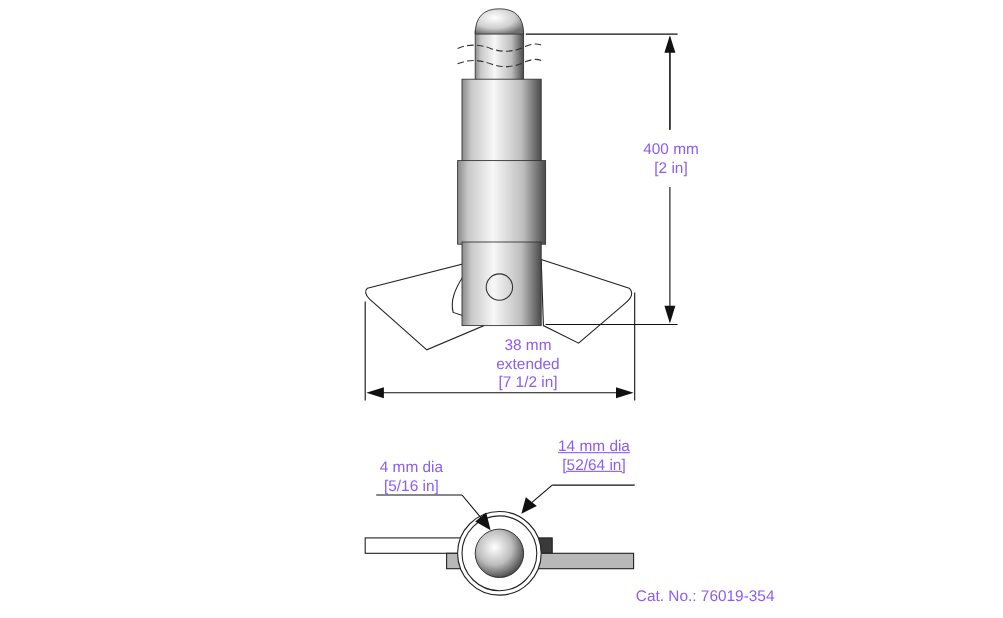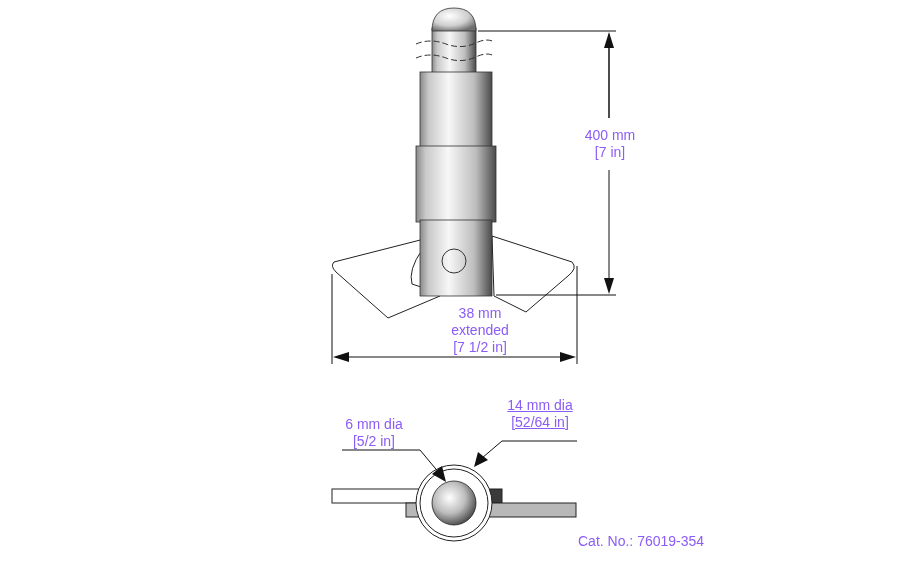--- a/index.html
+++ b/index.html
@@ -90,32 +90,32 @@
     <line x1="420" y1="450" x2="440" y2="474"></line>
     <path d="M446,482 L432,474 L442,466 Z" fill="#111" stroke="none"></path>
     <line x1="577" y1="441" x2="502" y2="441"></line>
     <line x1="502" y1="441" x2="482" y2="458"></line>
     <path d="M474,467 L478,452 L488,460 Z" fill="#111" stroke="none"></path>
   </g>
 </svg>
 
 <div class="lbl" style="left:578px; top:127px; width:64px;">
   <span>400 mm</span>
-  <span>[7 in]</span>
+  <span>[2 in]</span>
 </div>
 
 <div class="lbl" style="left:442px; top:305px; width:76px;">
   <span>38 mm</span>
   <span>extended</span>
   <span>[7 1/2 in]</span>
 </div>
 
 <div class="lbl" style="left:336px; top:416px; width:76px;">
-  <span>6 mm dia</span>
-  <span>[5/2 in]</span>
+  <span>4 mm dia</span>
+  <span>[5/16 in]</span>
 </div>
 
 <div class="lbl" style="left:500px; top:397px; width:80px;text-decoration:underline;">
   <span>14 mm dia</span>
   <span>[52/64 in]</span>
 </div>
 
 <div class="lbl" style="left:578px; top:533px; text-align:right;">Cat. No.: 76019-354</div>
 
 </body></html>

